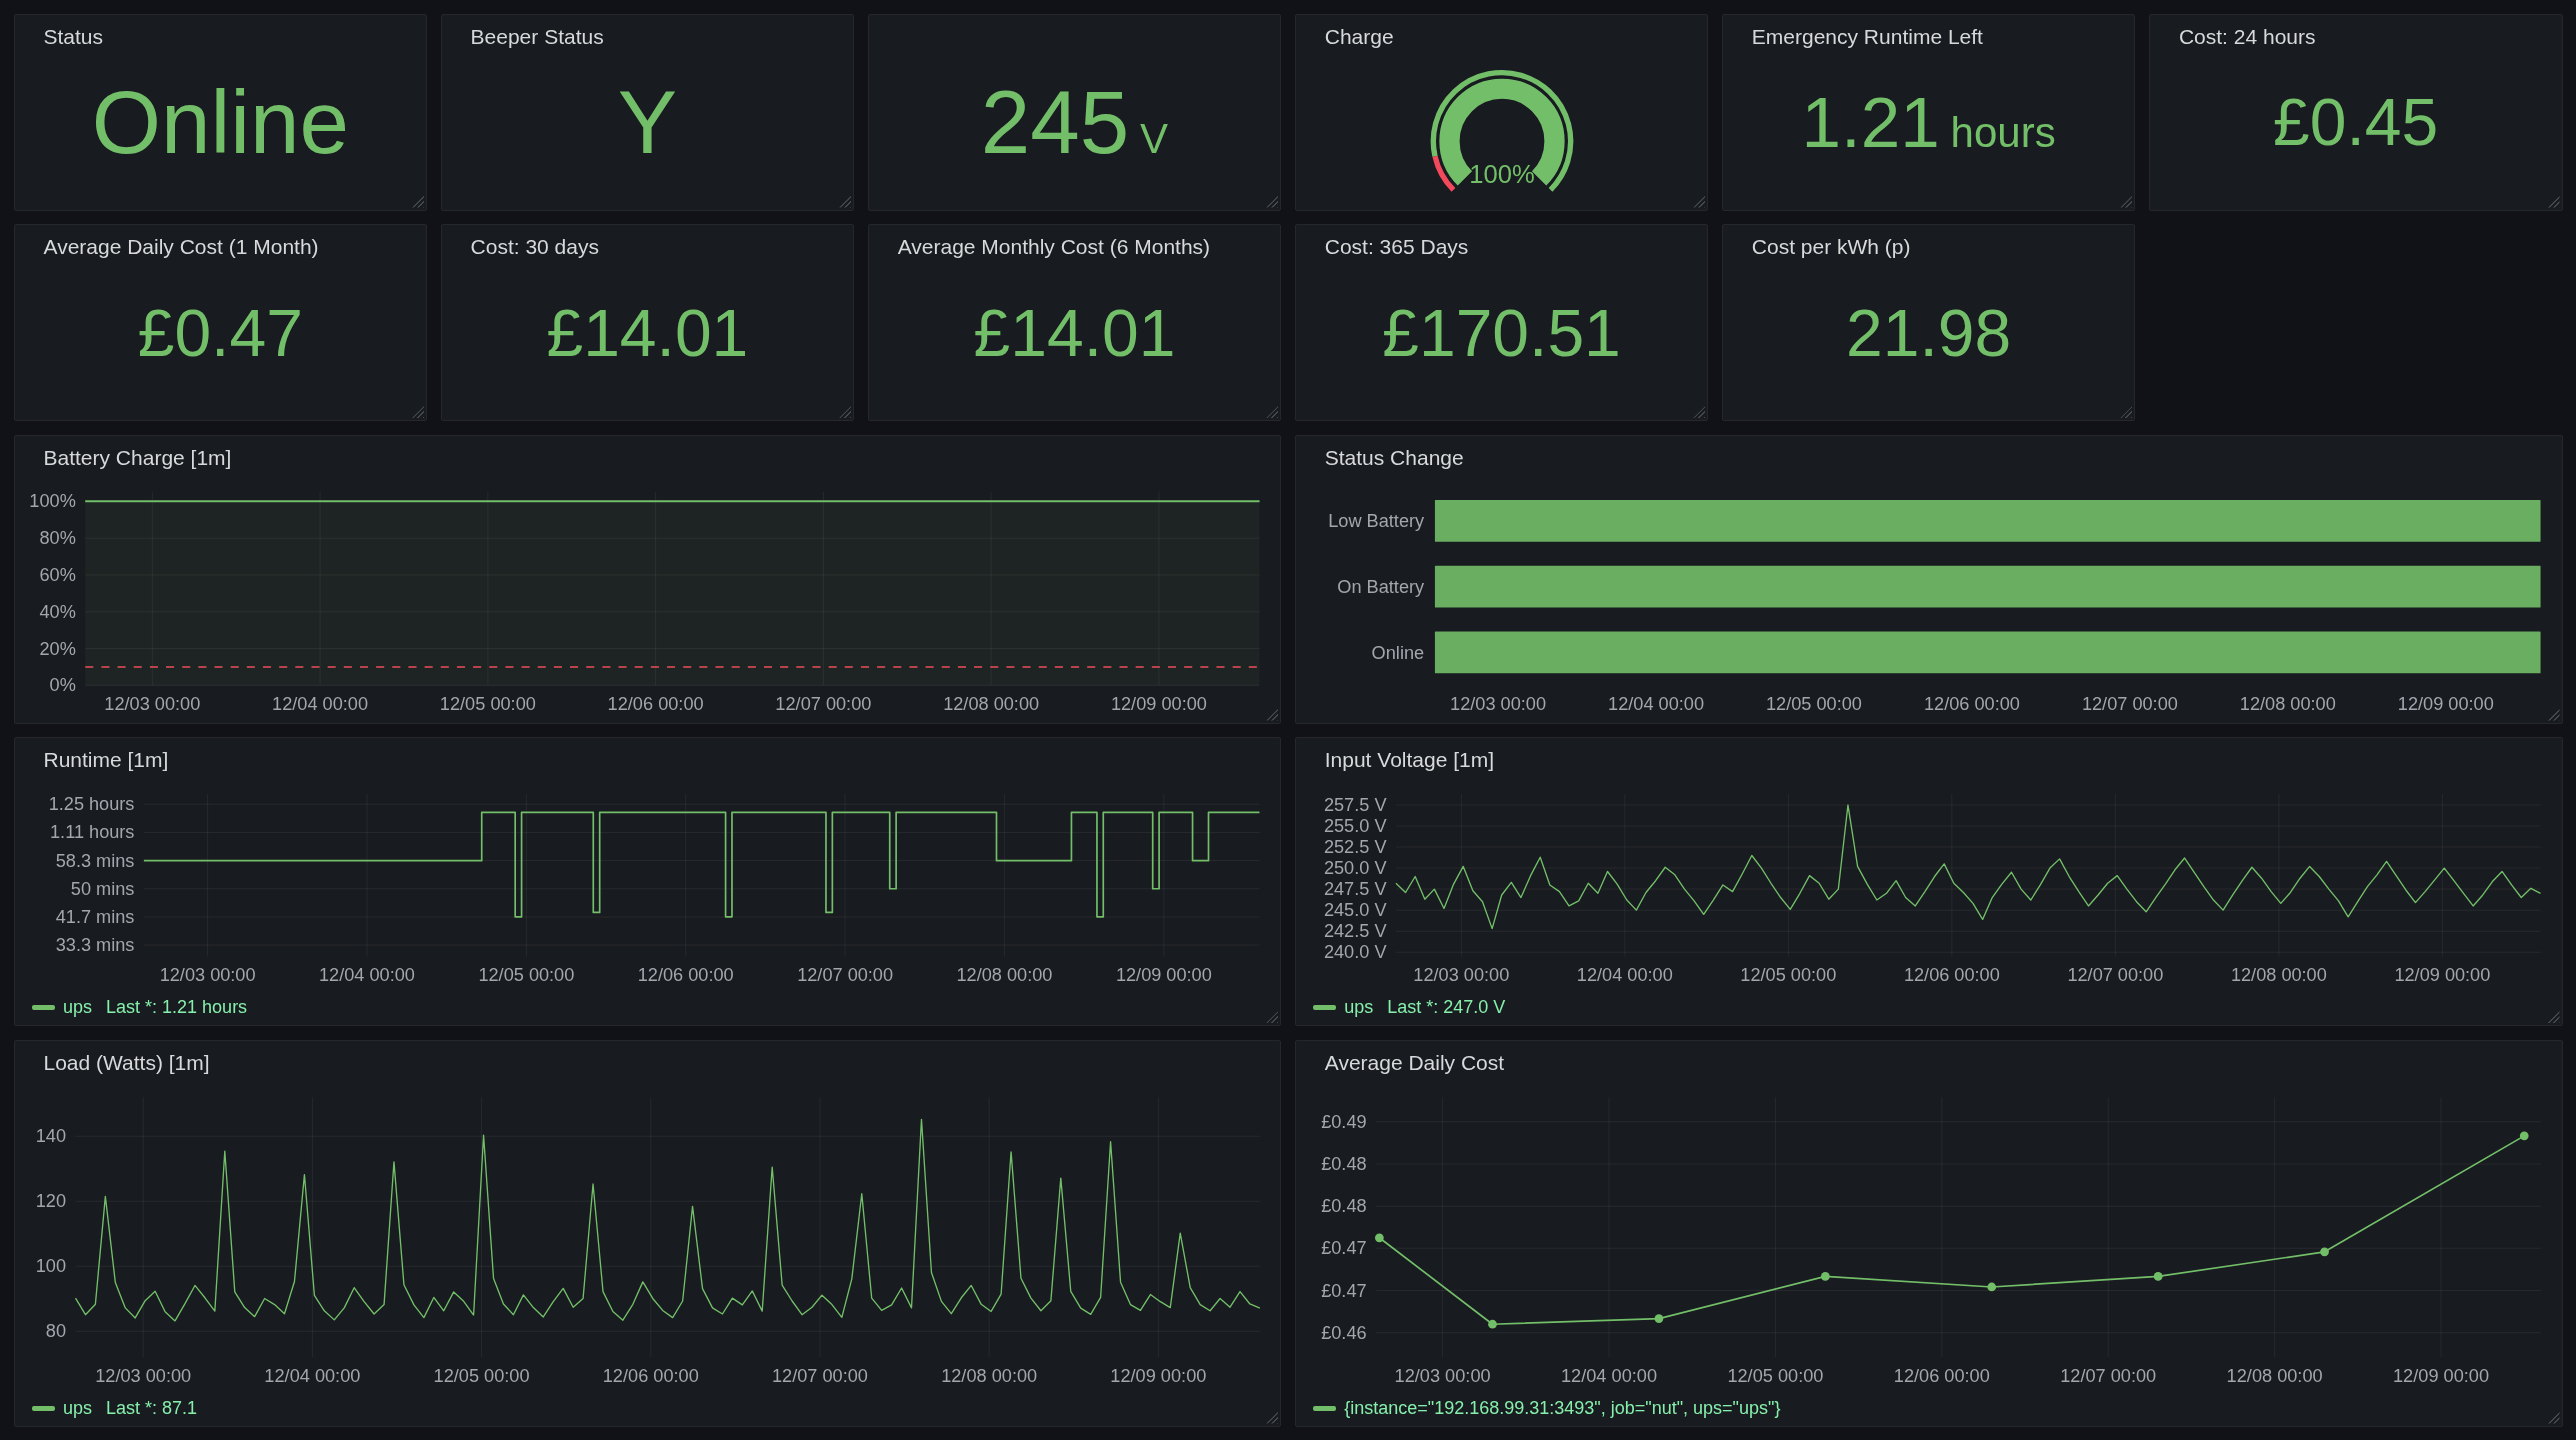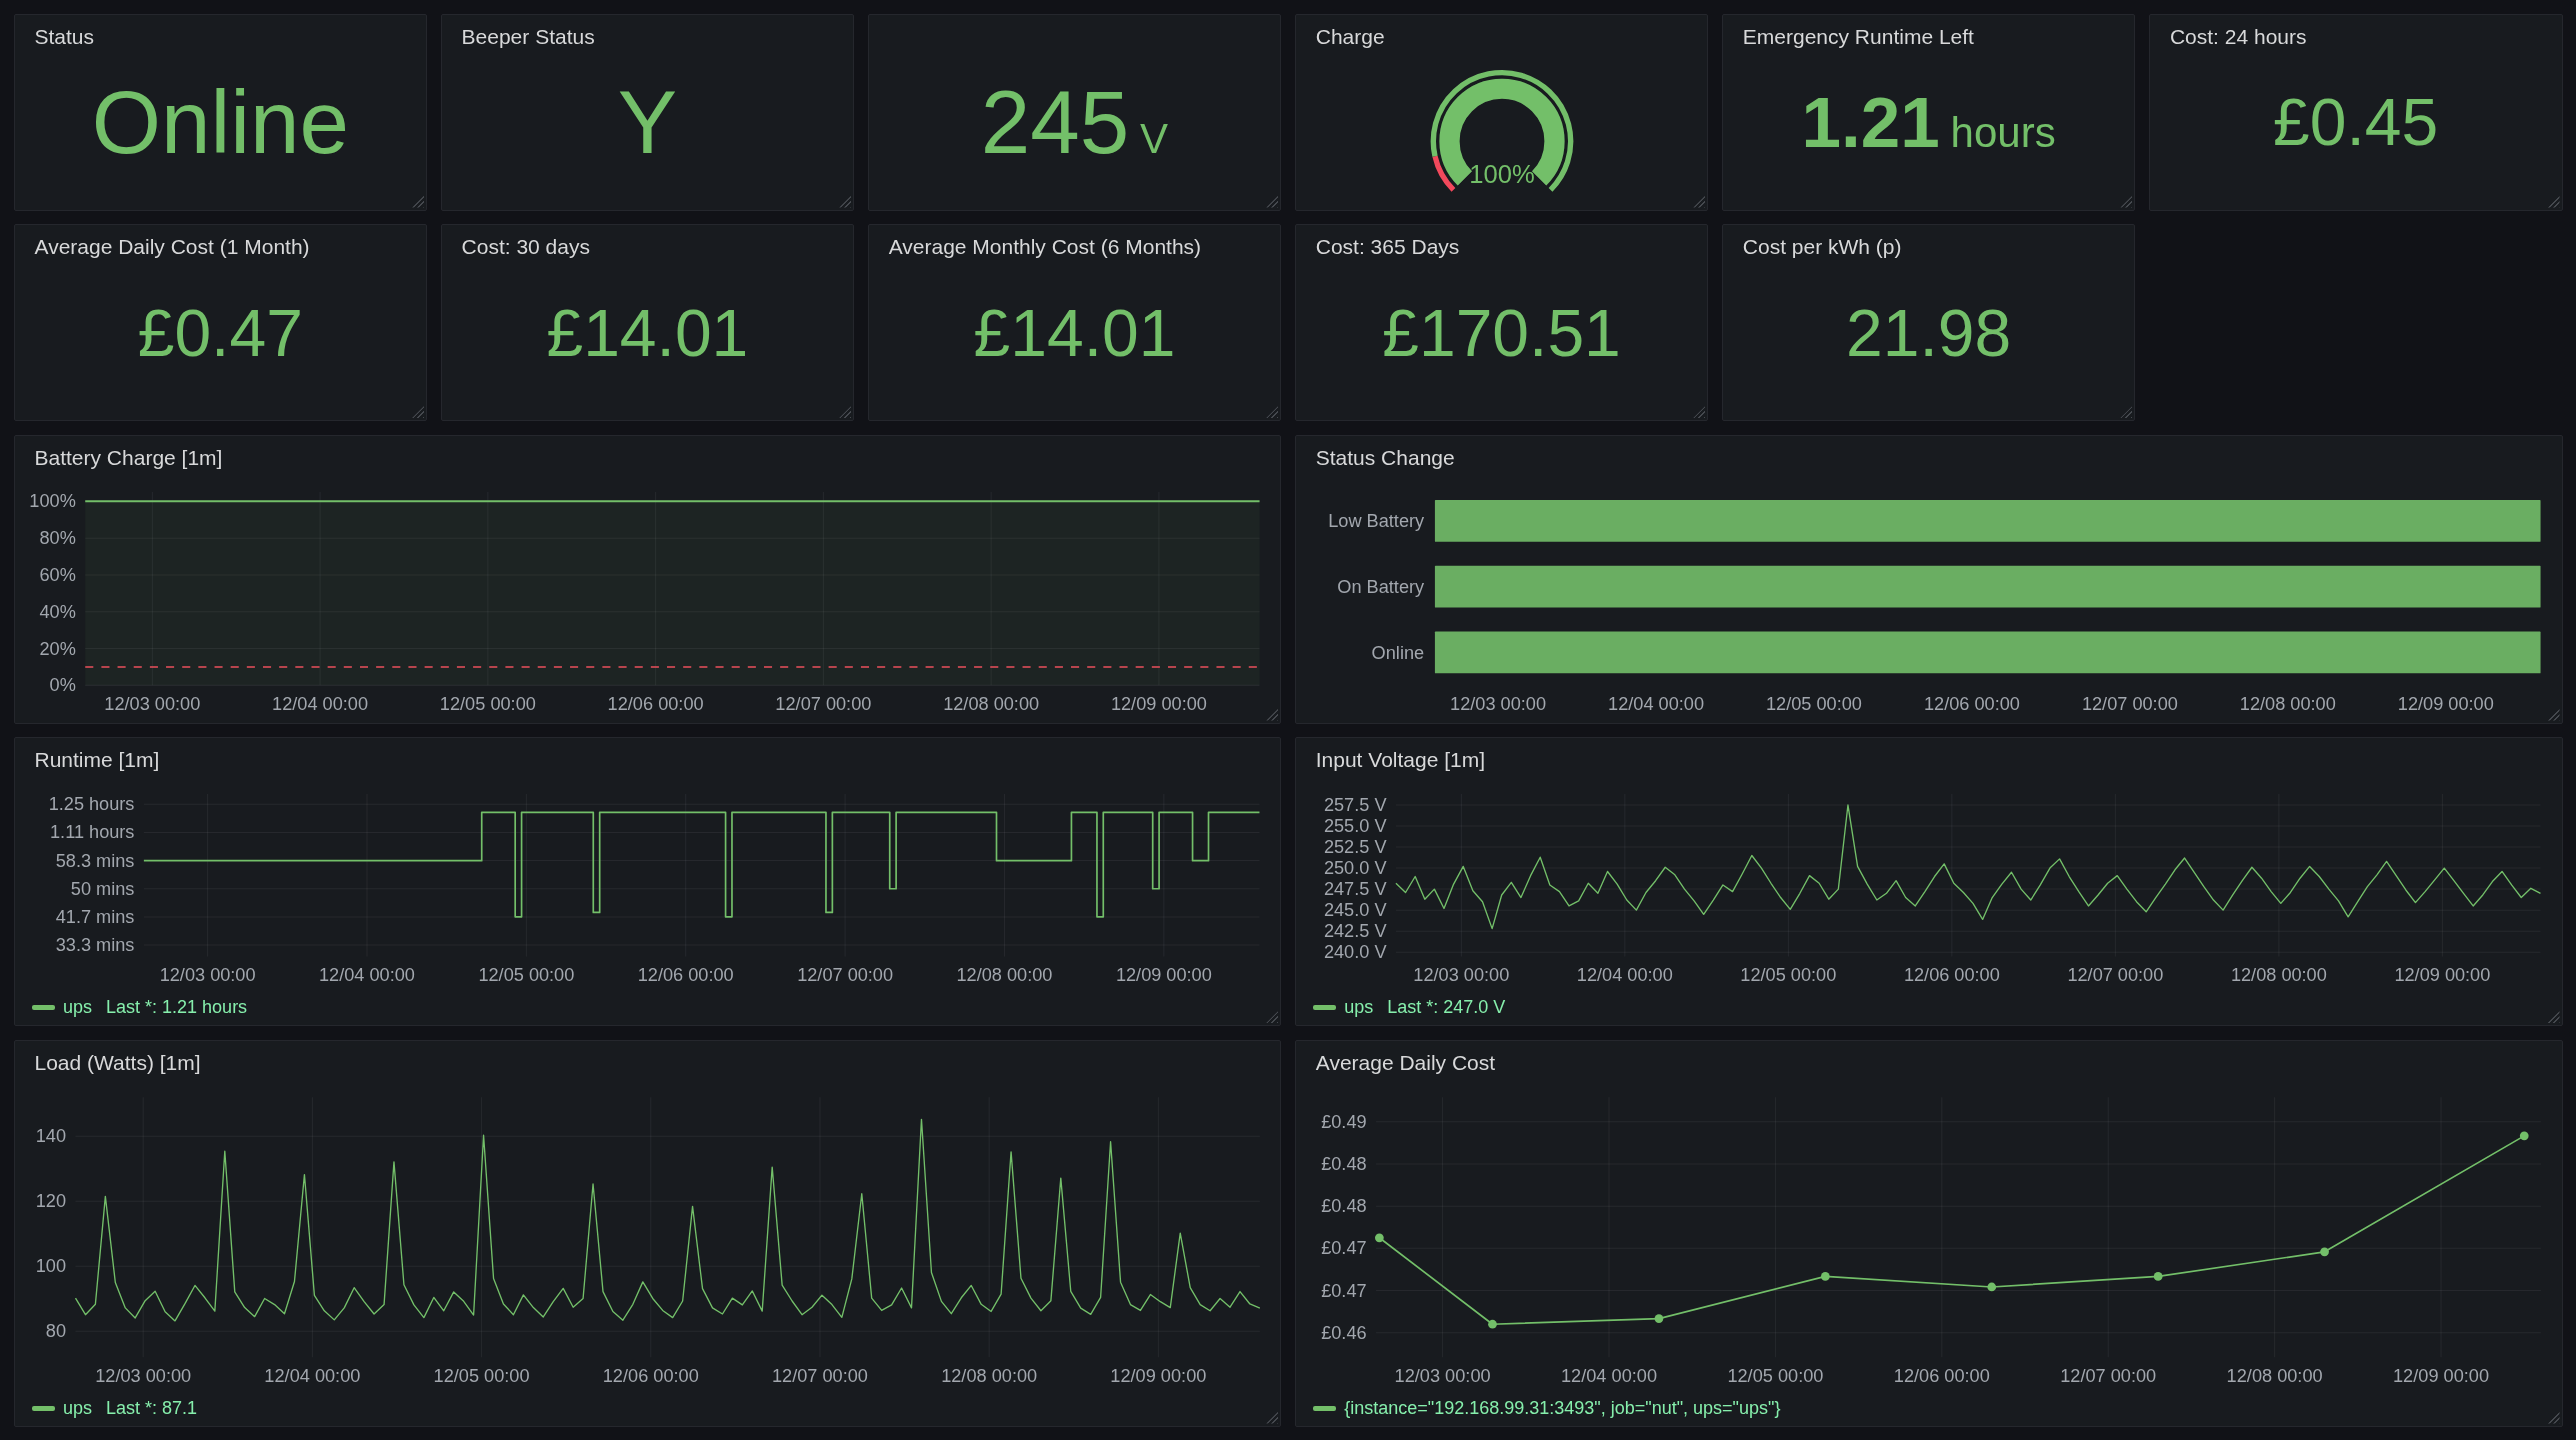--- a/index.html
+++ b/index.html
@@ -9,31 +9,31 @@
     grid-template-rows:197px 197px 289px 289px 387px;
     gap:13.5px;padding:13.5px;background:#111217;
   }
   .panel{
     position:relative;background:#181B1F;border:0.7px solid #25272D;
     border-radius:2px;overflow:hidden;
   }
   .span3{grid-column:span 3;}
   .panel-title{
     position:absolute;top:0;left:0;right:0;height:43px;line-height:43px;
-    padding-left:20px;font-size:21px;font-weight:500;color:#D8D9DA;
+    padding-left:29px;font-size:21px;font-weight:500;color:#D8D9DA;
     white-space:nowrap;z-index:2;
   }
   .stat-value{
     position:absolute;inset:0;display:flex;align-items:center;justify-content:center;
     padding-top:20px;
   }
   .stat-inner{display:flex;align-items:baseline;gap:10.8px;color:#73BF69;font-weight:500;}
   .v-xl .num{font-size:89px;line-height:1;}
   .v-lg .num{font-size:66px;line-height:1;}
-  .v-md .num{font-size:71px;line-height:1;font-weight:bold;}
+  .v-md .num{font-size:71px;line-height:1;}
   .stat-inner .unit{font-size:42px;}
   .chart-body{position:absolute;top:44px;left:12px;right:9.4px;bottom:8px;}
   .has-legend .chart-body{bottom:39px;}
   .gauge-body{position:absolute;top:39px;left:0;right:0;bottom:4px;}
   .chart-body svg,.gauge-body svg{display:block;}
   .legend{
     position:absolute;left:17.5px;bottom:6.7px;display:flex;align-items:center;
     gap:8px;font-size:18px;color:#86efac;white-space:nowrap;
   }
   .swatch{width:23px;height:4.7px;border-radius:2px;background:#73BF69;display:inline-block;}

